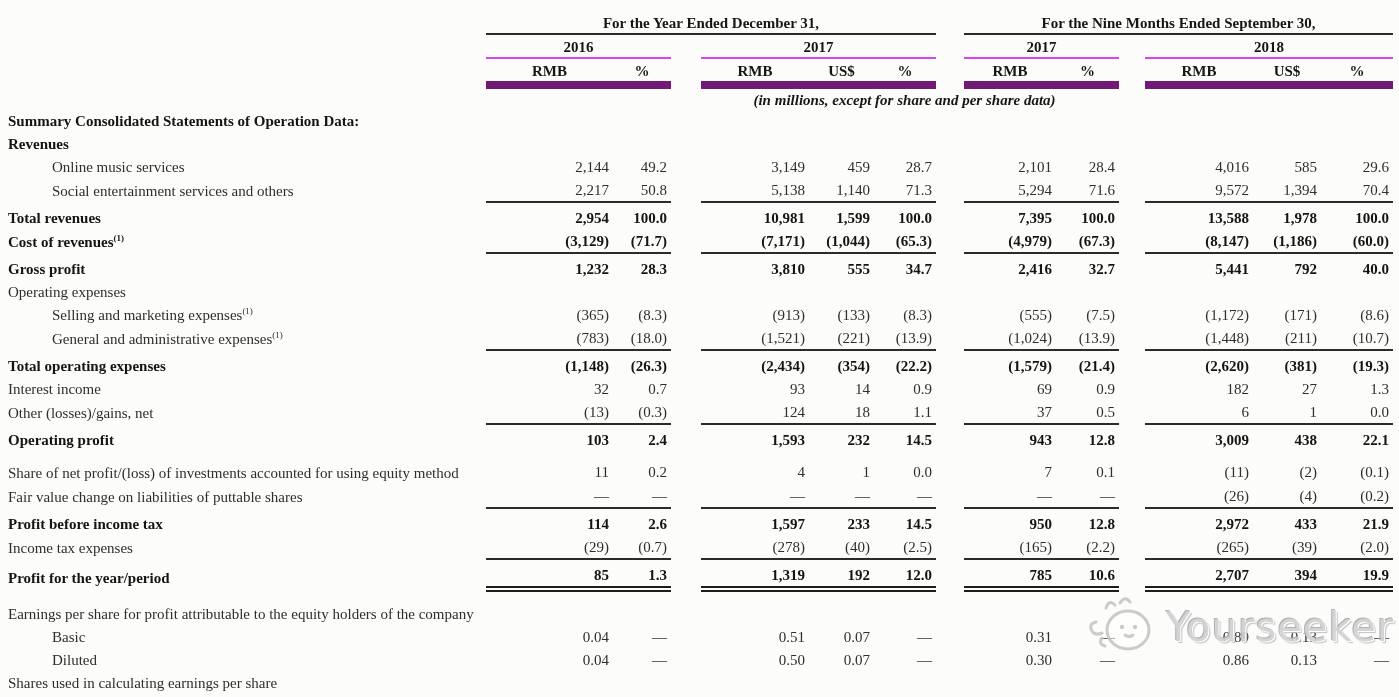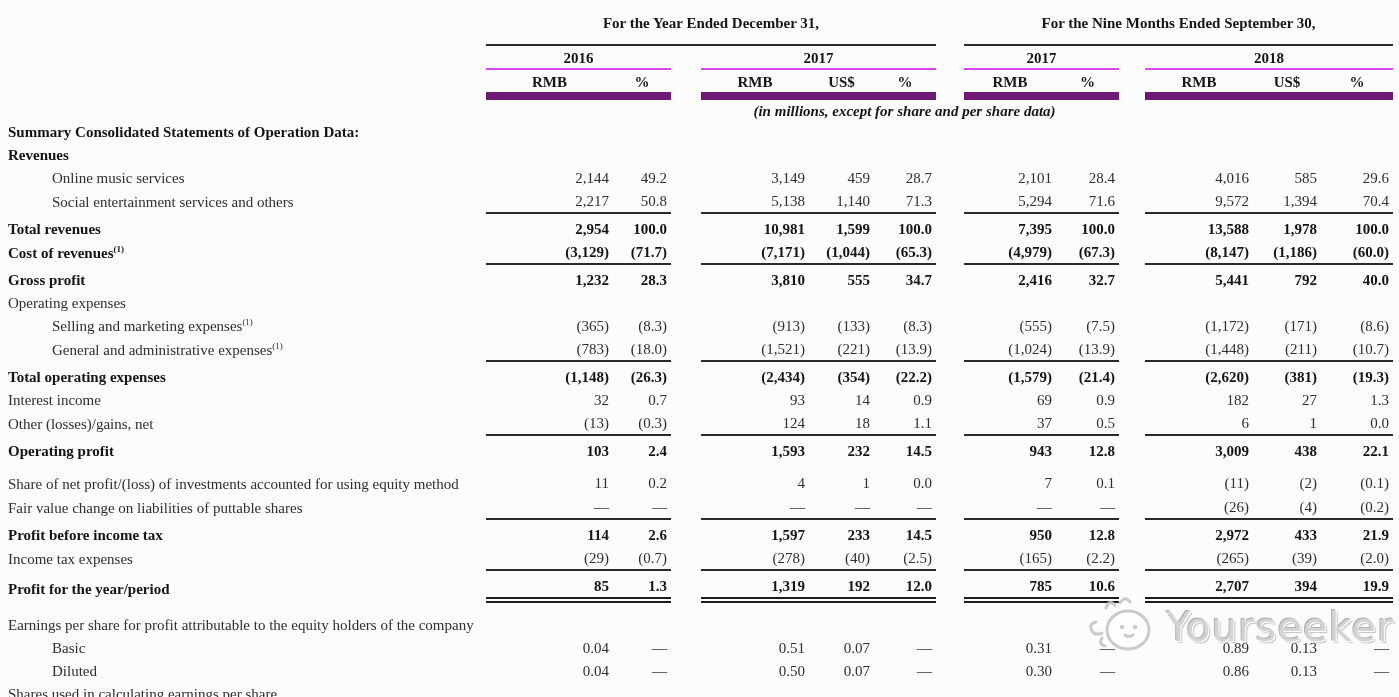--- a/index.html
+++ b/index.html
@@ -21,21 +21,21 @@
     border-collapse: collapse;
     table-layout: fixed;
     width: 1387px;
     font-size: 15px;
   }
   col.sp { }
   th, td { padding: 0; margin: 0; }
 
   
   thead th { font-weight: bold; color: #161616; vertical-align: bottom; }
-  th.grp   { text-align: center; border-bottom: 2px solid #2b2b2b; padding-bottom: 12px; height: 24px; }
+  th.grp   { text-align: center; border-bottom: 2px solid #2b2b2b; padding-bottom: 1px; height: 24px; }
   th.yr    { text-align: center; border-bottom: 2px solid #d946ef; padding-bottom: 1px; height: 21px; }
   th.colh  { text-align: center; border-bottom: 8px solid #701a75; padding-bottom: 1px; height: 21px; }
   th.sp    { border: none; }
   th.units { text-align: center; font-weight: bold; height: 20px; padding-right: 70px; white-space: nowrap; font-style: italic; }
   th.corner { border: none; }
 
   
   tbody td { height: 22px; line-height: 20px; vertical-align: bottom; padding-bottom: 1px; color: #2e2e2e; }
   tbody td.lbl  { text-align: left; padding-left: 2px; }
   tbody td.ind1 { padding-left: 46px; }

